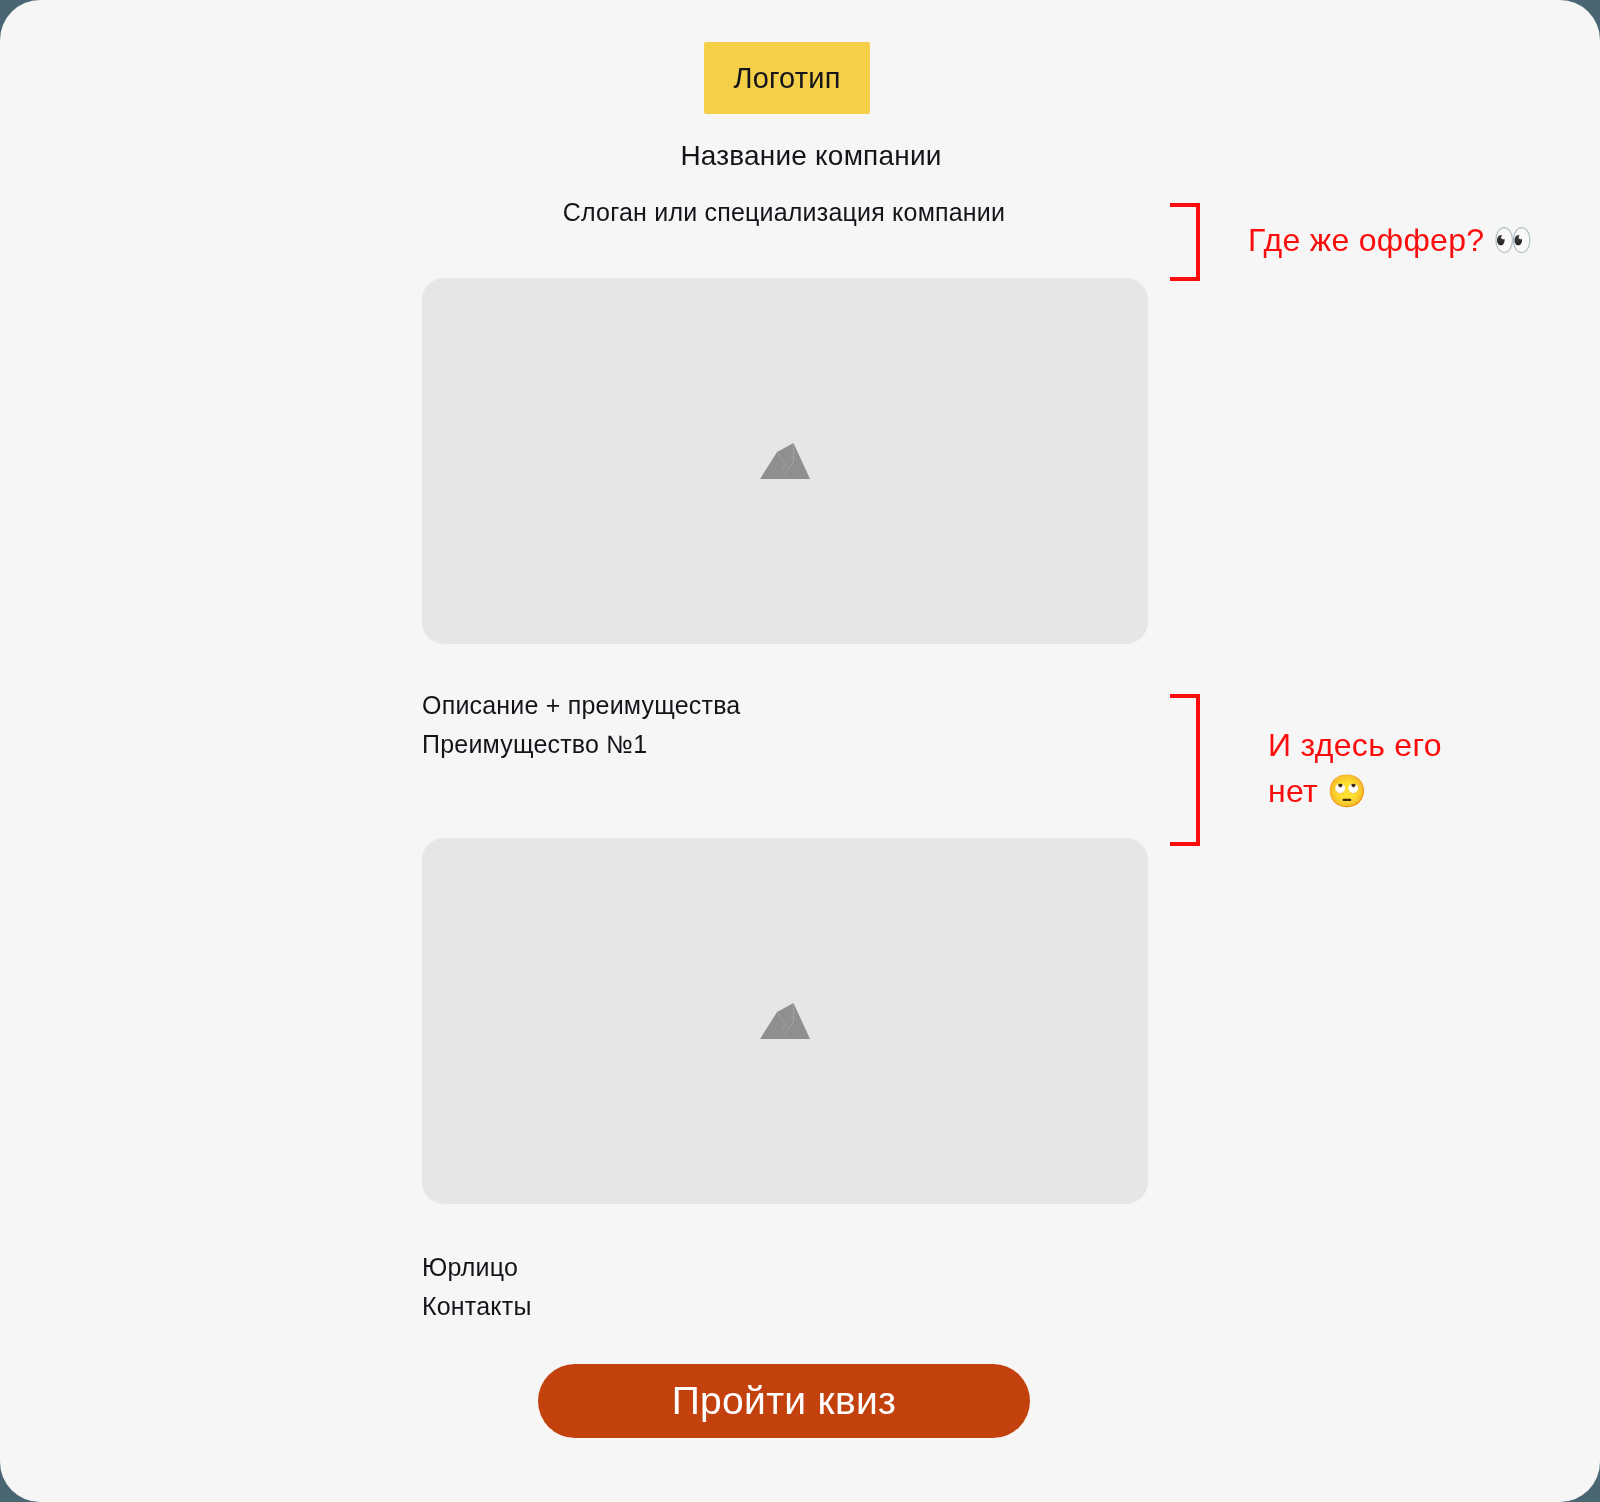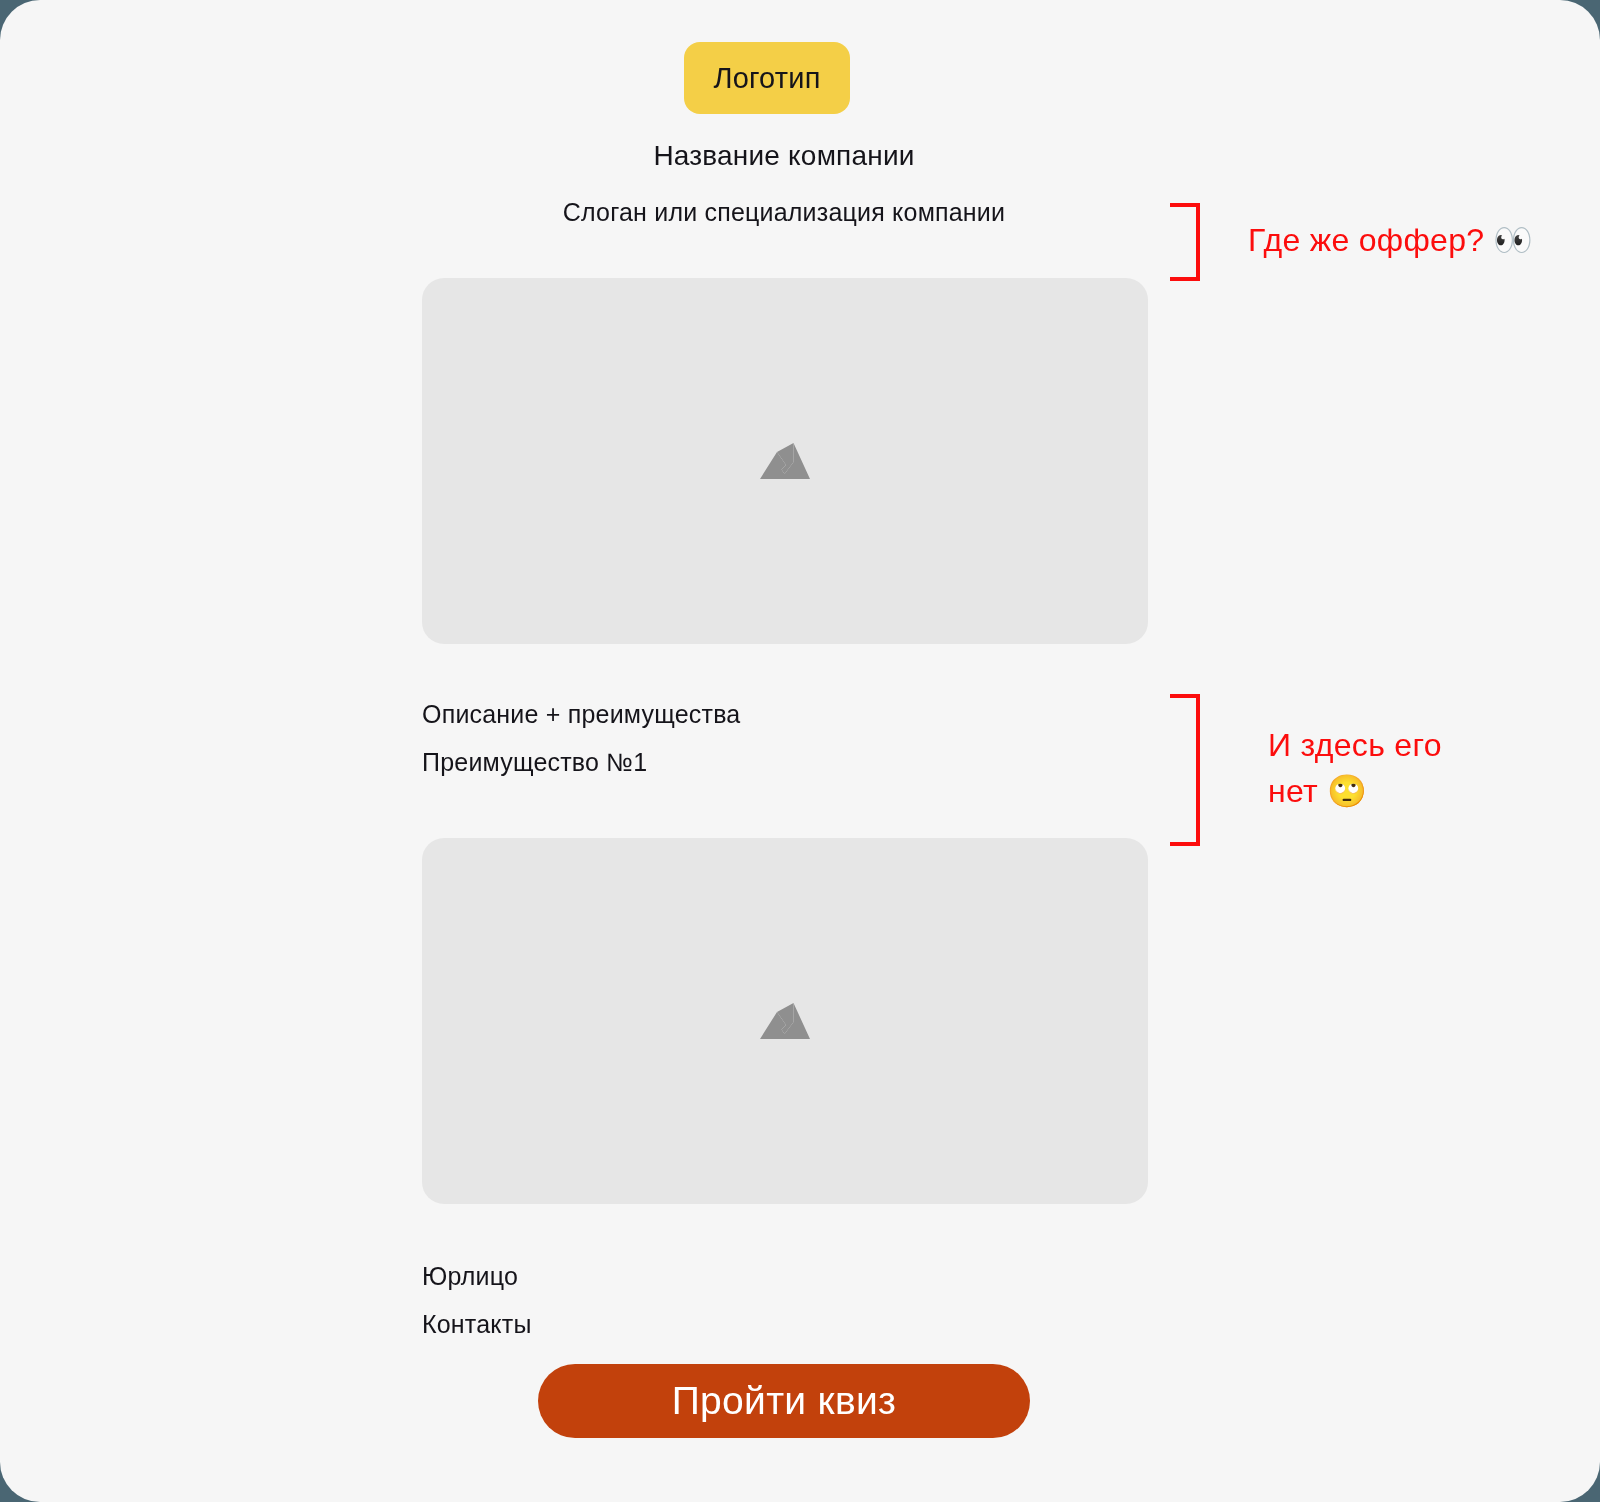--- a/index.html
+++ b/index.html
@@ -28,43 +28,44 @@
   .mockup {
     position: absolute;
     left: 0;
     top: 0;
     width: 1152px;
     height: 1502px;
   }
 
   .logo-badge {
     position: absolute;
-    left: 684px;
+    left: 704px;
     top: 42px;
     width: 166px;
     height: 72px;
     background: #f4cf47;
-    border-radius: 16px;
+    border-radius: 2px;
     display: flex;
     align-items: center;
     justify-content: center;
     color: #15141a;
     font-size: 29px;
     letter-spacing: 0.2px;
   }
 
   .company-name {
     position: absolute;
     left: 0;
     top: 140px;
     width: 1568px;
     text-align: center;
     font-size: 28px;
     color: #15141a;
     letter-spacing: 0.2px;
+    padding-left: 27px;
   }
 
   .company-slogan {
     position: absolute;
     left: 0;
     top: 198px;
     width: 1568px;
     text-align: center;
     font-size: 25px;
     color: #15141a;
@@ -96,21 +97,21 @@
   .text-block {
     position: absolute;
     left: 422px;
     color: #15141a;
     font-size: 25px;
     line-height: 39px;
     letter-spacing: 0.2px;
   }
   .text-block.features { top: 686px; }
   .text-block.footer   { top: 1248px; }
-  .text-block .line { white-space: pre; margin-top: 9px; }
+  .text-block .line { white-space: pre; }
 
   .quiz-button {
     position: absolute;
     left: 538px;
     top: 1364px;
     width: 492px;
     height: 74px;
     background: #c2410c;
     border: none;
     border-radius: 37px;

